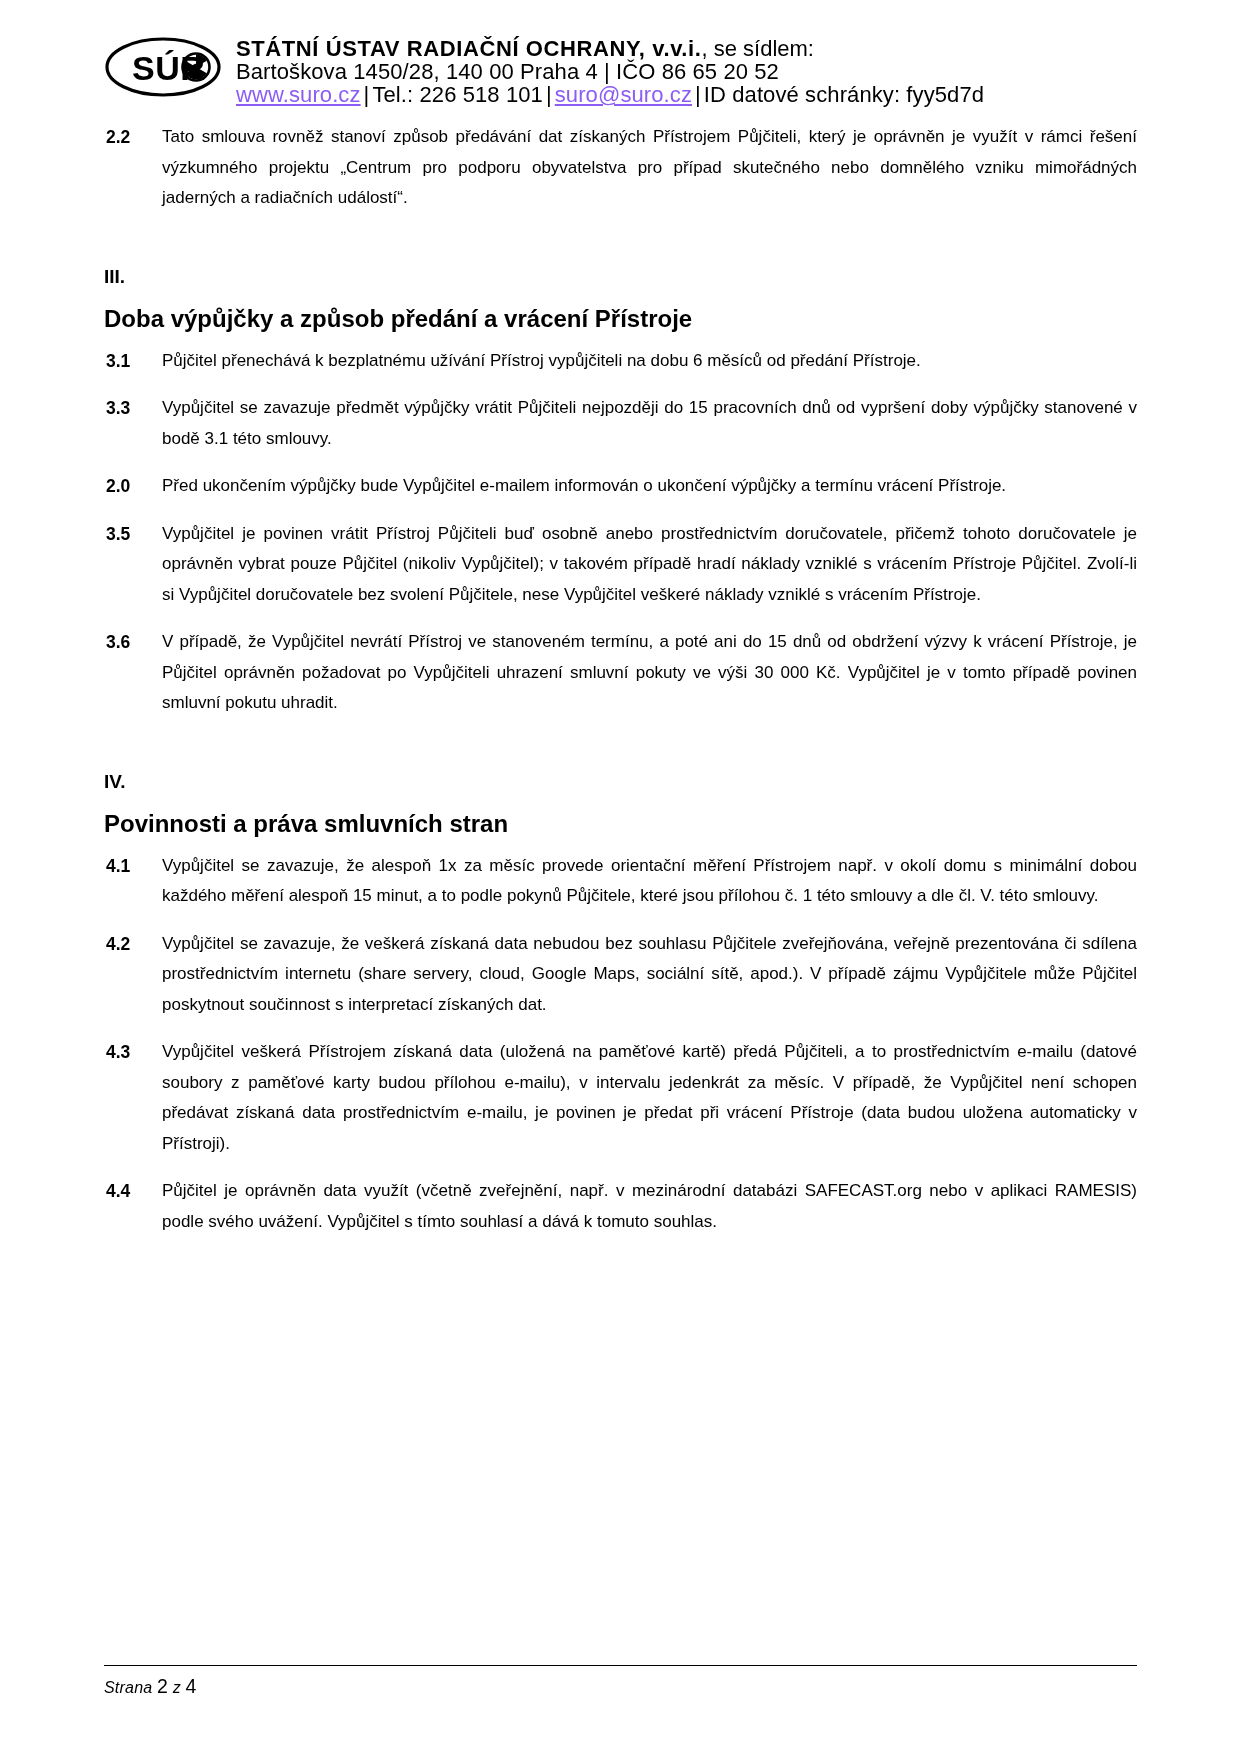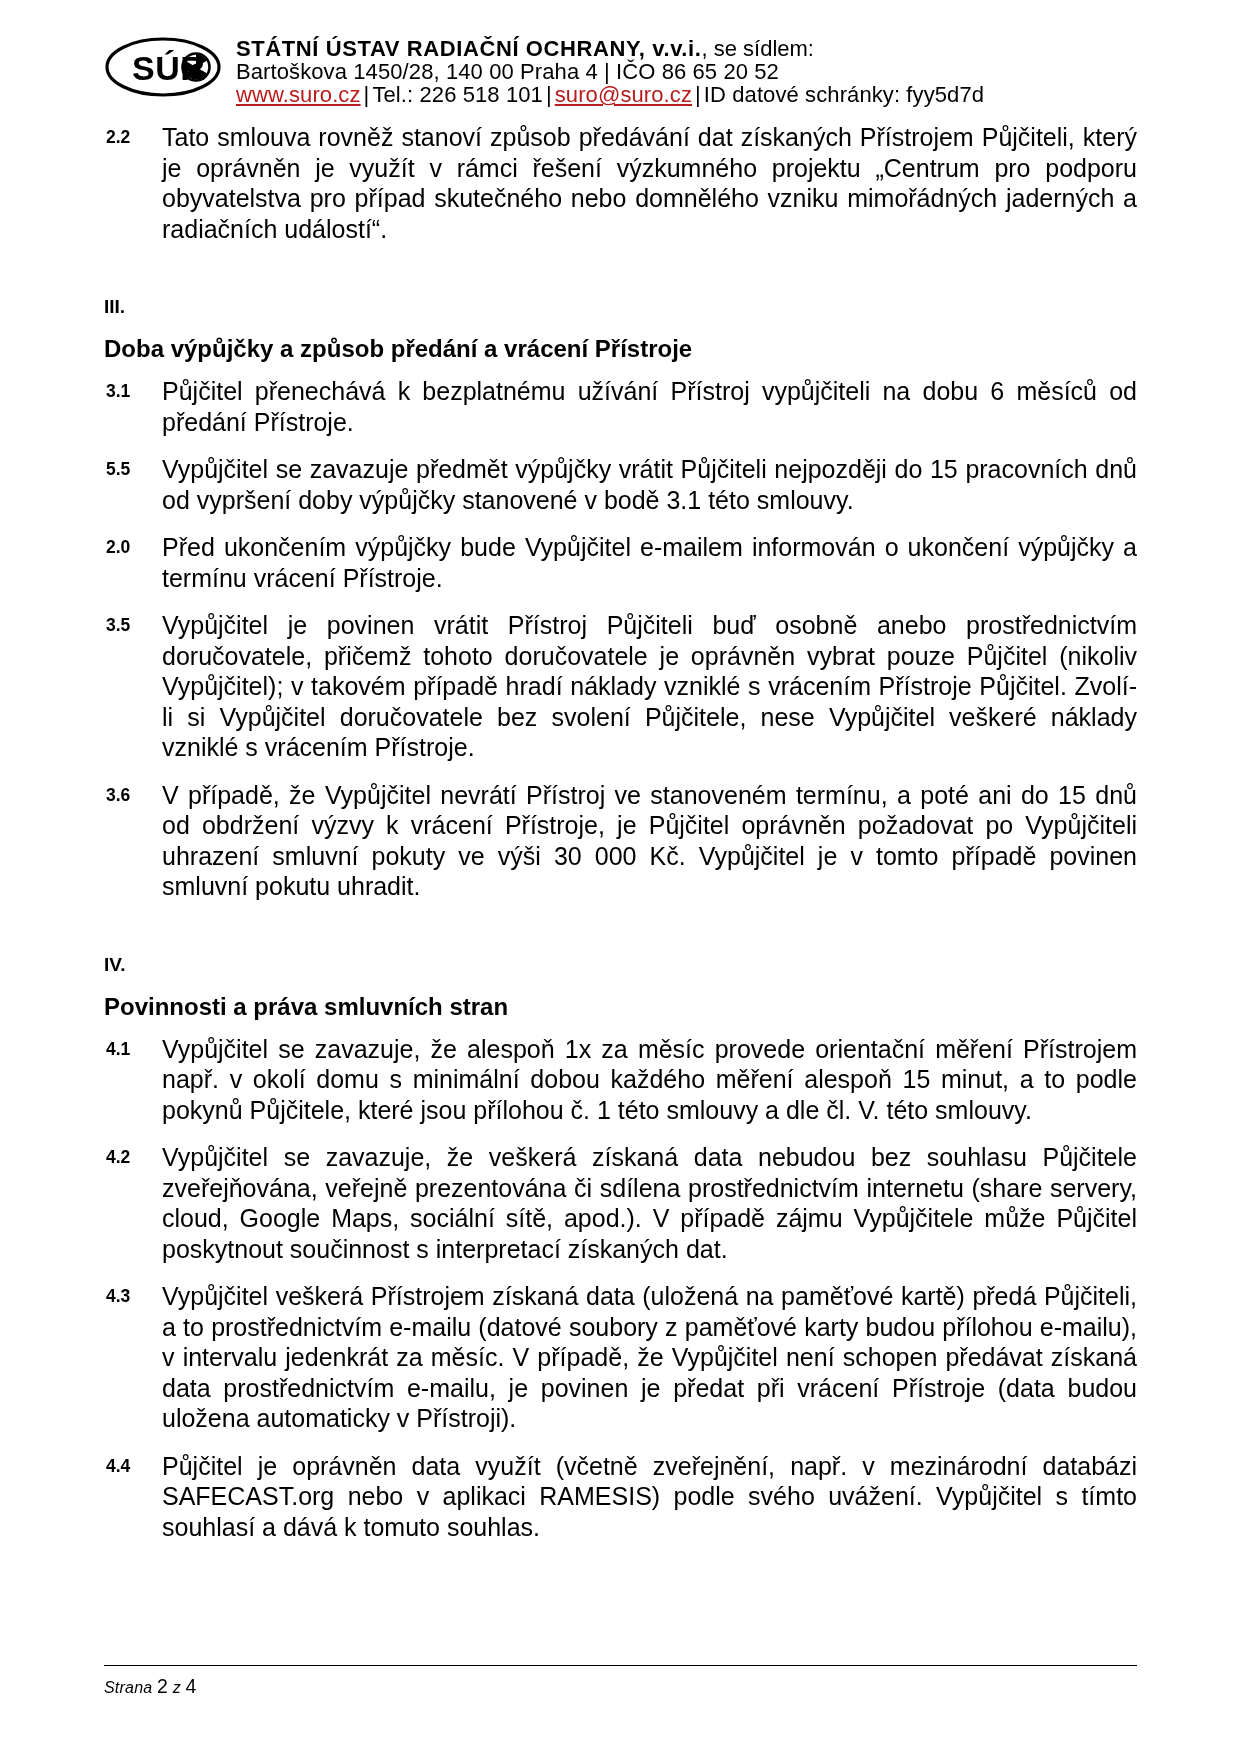--- a/index.html
+++ b/index.html
@@ -48,21 +48,21 @@
   }
   .org-name {
     font-weight: bold;
     letter-spacing: 0.6px;
   }
   .org-name-tail {
     font-weight: bold;
     letter-spacing: 0px;
   }
   .link {
-    color: #b91c1c;
+    color: #8b5cf6;
     text-decoration: underline;
     margin-top: 48px;
   }
   .sep {
     padding: 0 3px;
   }
 
   
   .content {
     padding: 16px 104px 0 104px;
@@ -75,21 +75,21 @@
   .clause-num {
     flex: 0 0 58px;
     font-weight: bold;
     font-size: 17.5px;
     line-height: 30.5px;
     padding-left: 2px;
     box-sizing: border-box;
   }
   .clause-body {
     flex: 1 1 auto;
-    font-size: 25px;
+    font-size: 17px;
     line-height: 30.5px;
     text-align: justify;
     text-justify: inter-word;
     hyphens: none;
   }
   .clause-body.last-left > :last-child { }
 
   .section-head {
     text-align: left;
     margin-top: 48px;
@@ -168,21 +168,21 @@
       <div class="section-title">Doba výpůjčky a způsob předání a vrácení Přístroje</div>
     </div>
 
     <div class="clause">
       <div class="clause-num">3.1</div>
       <div class="clause-body">Půjčitel přenechává k bezplatnému užívání Přístroj vypůjčiteli na dobu 6 měsíců od předání Přístroje.</div>
     </div>
 
 
     <div class="clause">
-      <div class="clause-num">5.5</div>
+      <div class="clause-num">3.3</div>
       <div class="clause-body">Vypůjčitel se zavazuje předmět výpůjčky vrátit Půjčiteli nejpozději do 15 pracovních dnů od vypršení doby výpůjčky stanovené v bodě 3.1 této smlouvy.</div>
     </div>
 
     <div class="clause">
       <div class="clause-num">2.0</div>
       <div class="clause-body">Před ukončením výpůjčky bude Vypůjčitel e-mailem informován o ukončení výpůjčky a termínu vrácení Přístroje.</div>
     </div>
 
     <div class="clause">
       <div class="clause-num">3.5</div>

